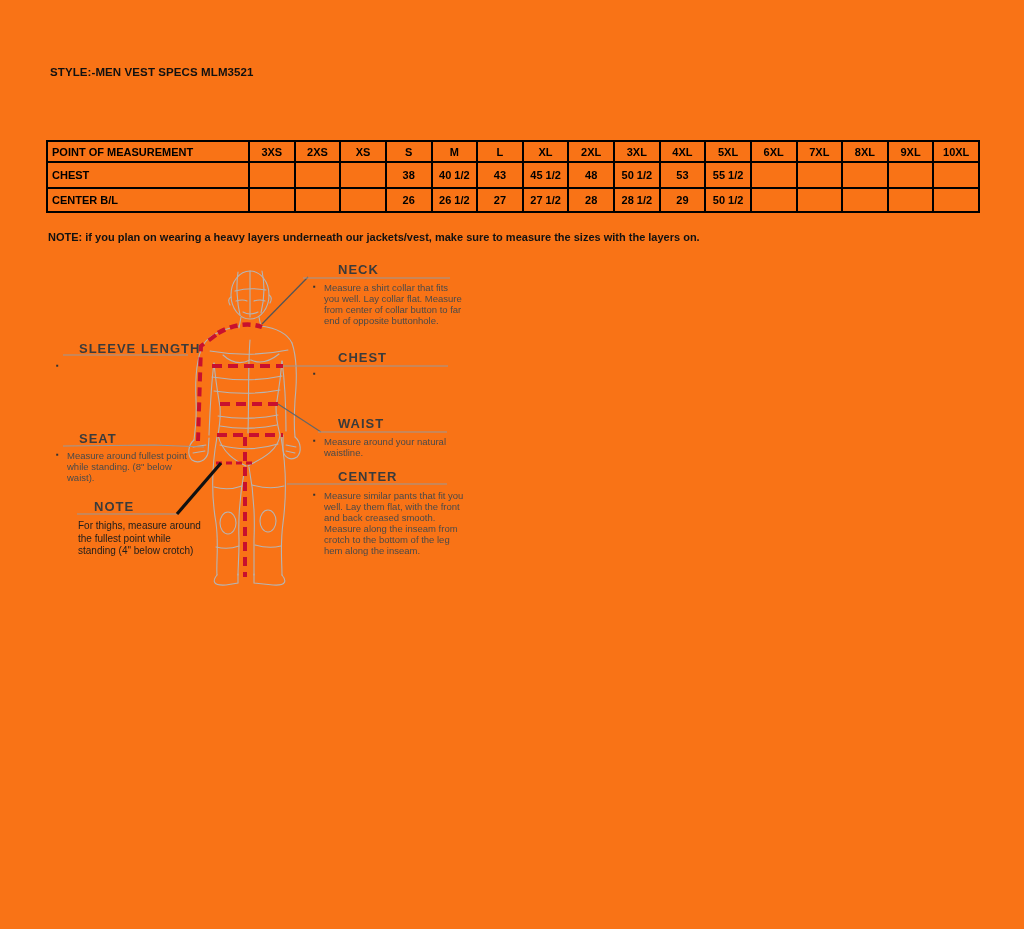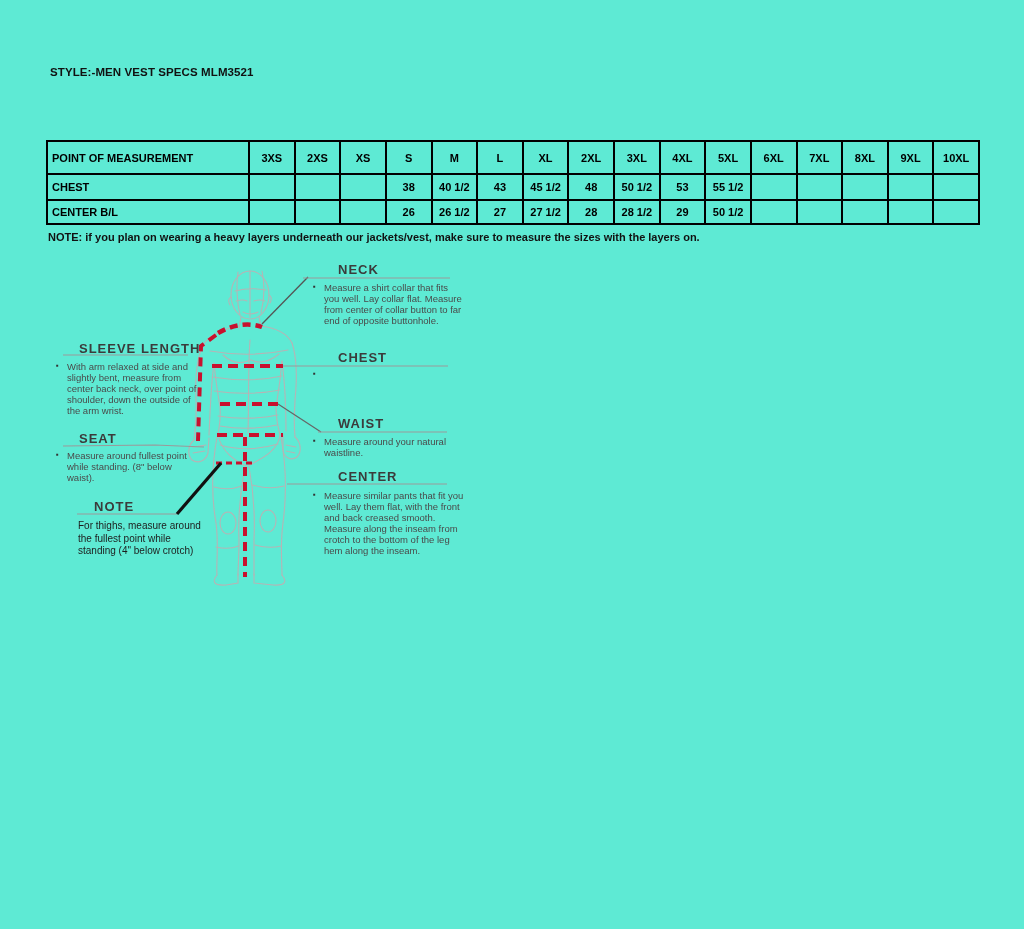--- a/index.html
+++ b/index.html
@@ -1,30 +1,30 @@
 <!DOCTYPE html>
 <html><head>
 <meta charset="utf-8">
 <style>
   html,body{margin:0;padding:0;background:#ffffff;}
-  #page{position:relative;width:1024px;height:929px;background:#5eead4;overflow:hidden;
+  #page{position:relative;width:1024px;height:929px;background:#f97316;overflow:hidden;
         font-family:"Liberation Sans",sans-serif;}
 
   
   .doc-title{position:absolute;left:50px;top:66px;font-size:11.5px;font-weight:bold;color:#111;
              letter-spacing:.1px;}
   .doc-note{position:absolute;left:48px;top:231px;font-size:11px;font-weight:bold;color:#111;}
 
   
   #size-table-wrap{position:absolute;left:46px;top:140px;width:934px;}
   table{border-collapse:collapse;table-layout:fixed;width:934px;}
   th,td{border:2px solid #000;font-size:11px;font-weight:bold;color:#000;text-align:center;
         padding:0;overflow:hidden;white-space:nowrap;}
   th.pom,td.pom{width:196px;text-align:left;padding-left:4px;}
-  thead tr{height:33px;}
+  thead tr{height:21px;}
   tbody tr:nth-child(1){height:26px;}
   tbody tr:nth-child(2){height:24px;}
 
   
   .d-head{position:absolute;font-size:13px;font-weight:600;color:#3b3b3b;letter-spacing:1px;padding-left:16px;}
   .d-text{position:absolute;font-size:9.5px;line-height:11px;color:#4a4a4a;padding-left:12px;}
   .d-text .bullet{position:absolute;left:1px;top:-1px;font-size:8px;color:#333;}
   .d-text.noind{padding-left:0;color:#1d1d1d;font-size:10px;line-height:12.5px;}
   #diagram-svg{position:absolute;left:40px;top:255px;width:430px;height:335px;}
 </style>
@@ -189,21 +189,20 @@
 
   <div class="d-head" style="left:322px;top:469px;">CENTER</div>
   <div class="d-text" style="left:312px;top:490px;width:140px;">
     <span class="bullet">▪</span>
     <span>Measure similar pants that fit you well. Lay them flat, with the front and back creased smooth. Measure along the inseam from crotch to the bottom of the leg hem along the inseam.</span>
   </div>
 
   <div class="d-head" style="left:63px;top:341px;">SLEEVE LENGTH</div>
   <div class="d-text" style="left:55px;top:361px;width:132px;">
     <span class="bullet">▪</span>
-    <span>With arm relaxed at side and slightly bent, measure from center back neck, over point of shoulder, down the outside of the arm wrist.</span>
   </div>
 
   <div class="d-head" style="left:63px;top:431px;">SEAT</div>
   <div class="d-text" style="left:55px;top:450px;width:128px;">
     <span class="bullet">▪</span>
     <span>Measure around fullest point while standing. (8" below waist).</span>
   </div>
 
   <div class="d-head" style="left:78px;top:499px;">NOTE</div>
   <div class="d-text noind" style="left:78px;top:520px;width:125px;">

